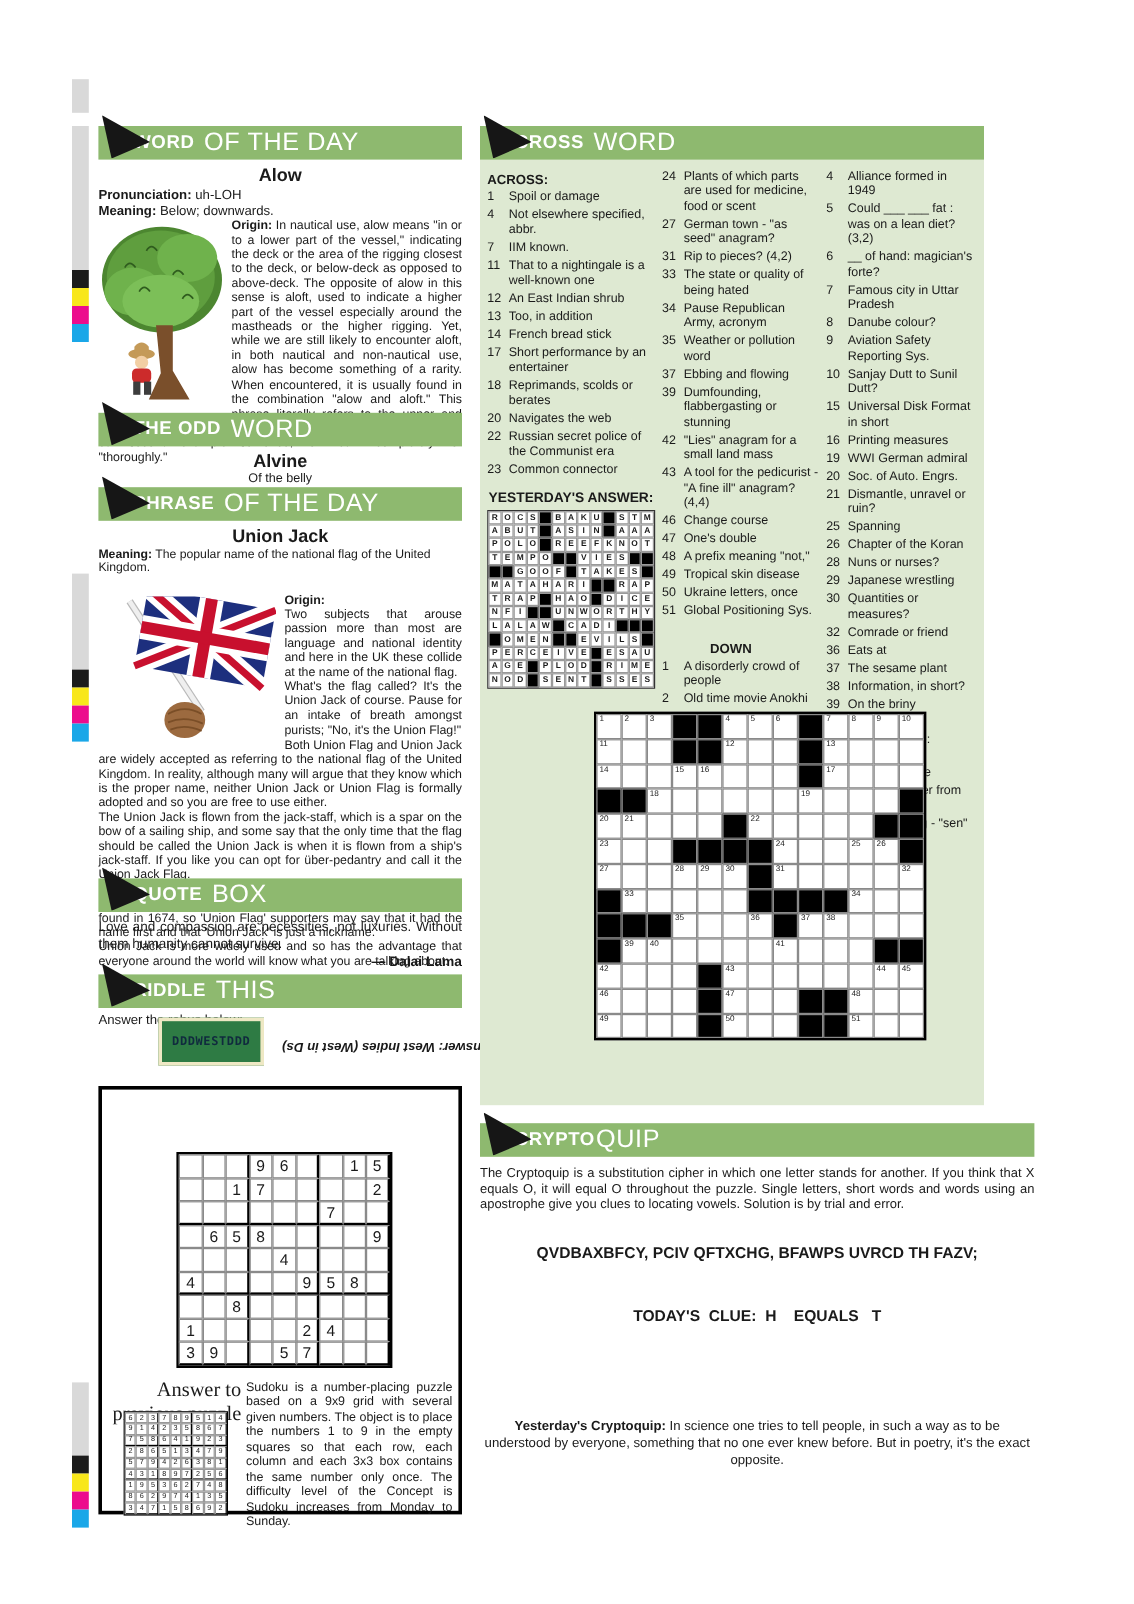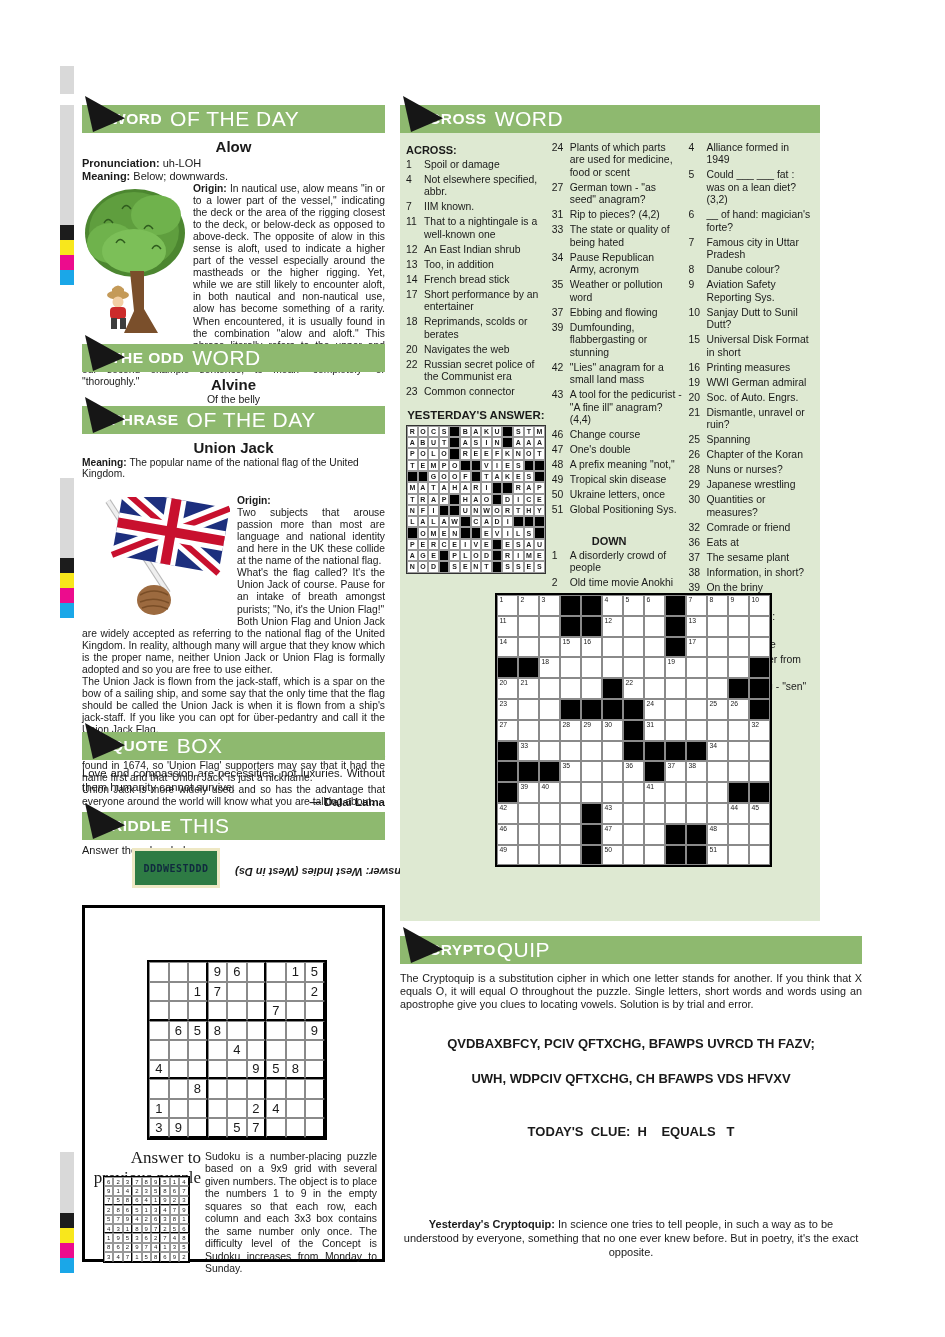--- a/index.html
+++ b/index.html
@@ -1113,21 +1113,20 @@
   </div>
 
   <div id="cq">
     <div class="banner tight">
       <span class="tri"></span>
       <span class="b1">CRYPTO</span>
       <span class="b2">QUIP</span>
     </div>
     <div class="cq-desc">The Cryptoquip is a substitution cipher in which one letter stands for another. If you think that X equals O, it will equal O throughout the puzzle. Single letters, short words and words using an apostrophe give you clues to locating vowels. Solution is by trial and error.</div>
     <div class="cq-line" style="margin-top:24px;">QVDBAXBFCY, PCIV QFTXCHG, BFAWPS UVRCD TH FAZV;</div>
-    <div class="cq-line" style="margin-top:20px;">UWH, WDPCIV QFTXCHG, CH BFAWPS VDS HFVXV</div>
     <div class="cq-clue" style="margin-top:38px;">TODAY'S  CLUE:  H    EQUALS   T</div>
     <div class="cq-yest" style="margin-top:78px;">
       <b>Yesterday's Cryptoquip:</b>
       <span>In science one tries to tell people, in such a way as to be understood by everyone, something that no one ever knew before. But in poetry, it's the exact opposite.</span>
     </div>
   </div>
 
 </div>
 
 </body></html>

